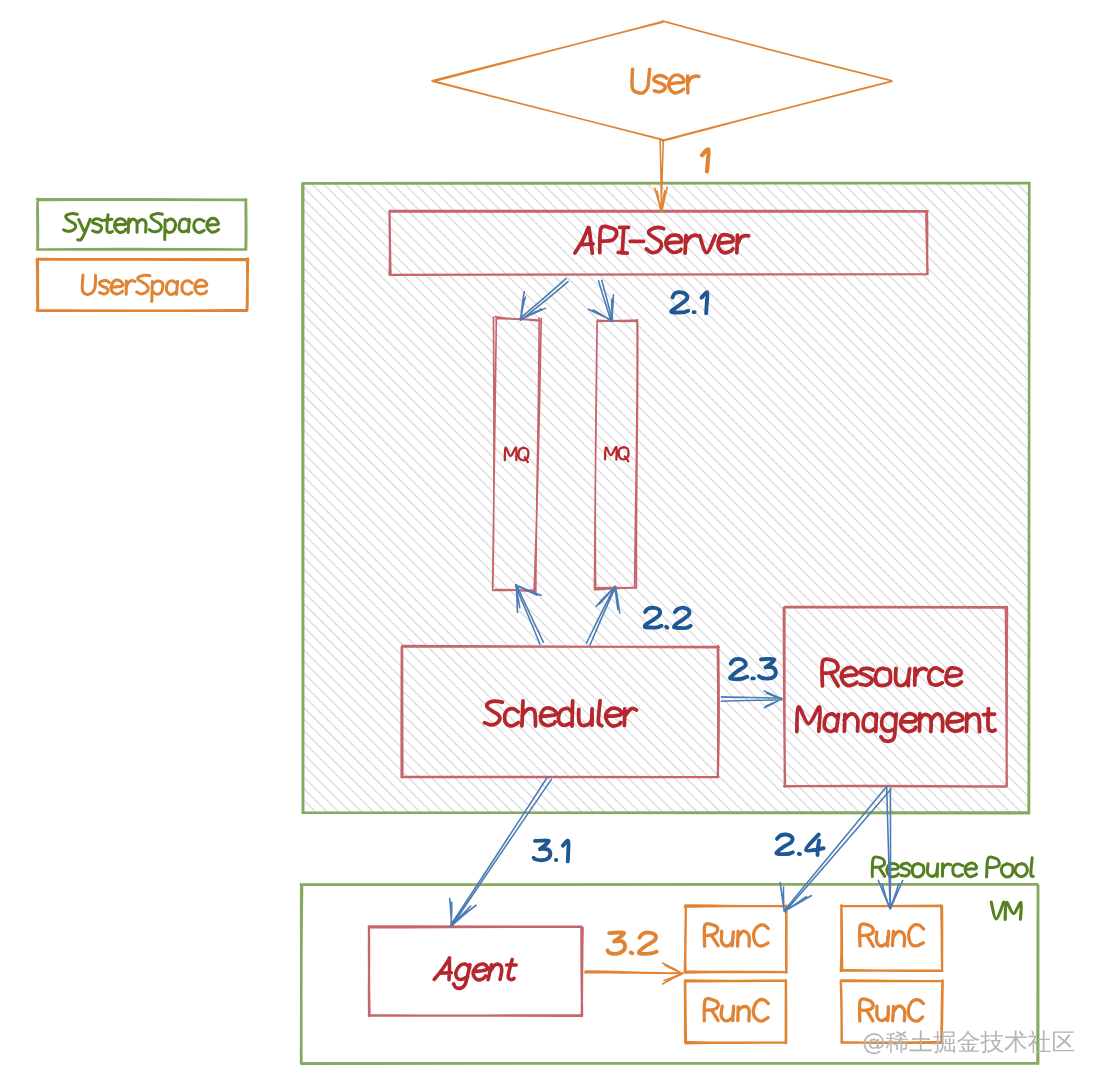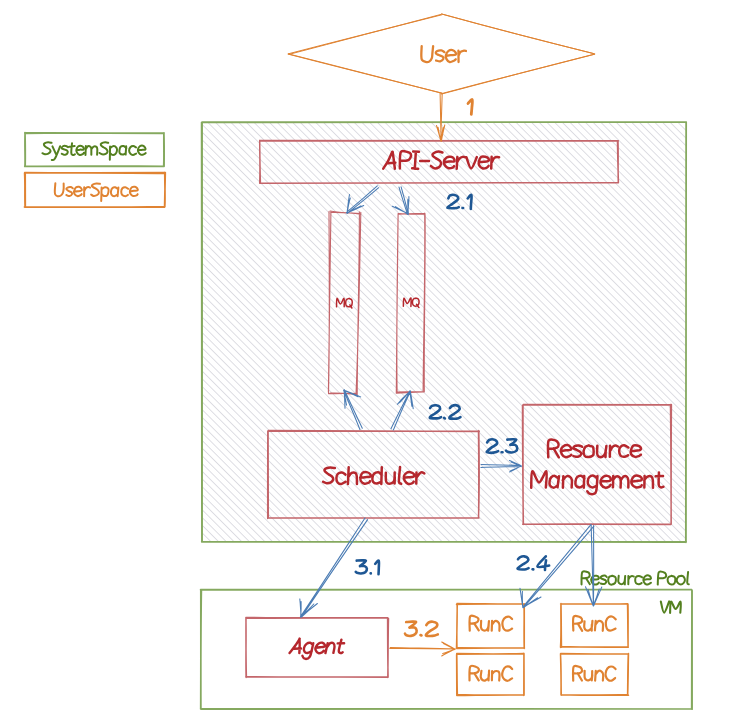--- a/index.html
+++ b/index.html
@@ -181,13 +181,14 @@
       </g>
 
     <g>
         <path d="M 390.2 647.4 C 411.5 647.6, 432.9 648.7, 455.3 648.7 M 389.8 648.4 C 411.4 648.5, 432.9 648.8, 454.8 649.0 M 455.2 649.2 C 451.1 647.3, 447.2 645.7, 443.4 643.6 M 454.7 649.2 C 450.8 646.3, 446.2 644.3, 441.7 642.0 M 454.6 649.4 C 451.0 650.3, 447.1 652.3, 442.7 653.6 M 454.6 649.3 C 450.5 651.2, 446.0 653.3, 441.7 656.0 " stroke="#e08332" stroke-width="1.05" fill="none" stroke-linecap="round" stroke-linejoin="round"></path>
       </g>
     <g>
         <path d="M 406.17 622.06 C 407.17 622.00, 410.53 621.68, 412.18 621.67 C 413.84 621.67, 415.96 621.48, 416.10 622.04 C 416.25 622.60, 414.17 624.13, 413.06 625.05 C 411.94 625.97, 410.00 627.15, 409.39 627.57 M 409.88 627.65 C 410.67 627.63, 413.44 627.06, 414.57 627.56 C 415.71 628.06, 416.55 629.54, 416.68 630.62 C 416.80 631.70, 416.25 633.15, 415.30 634.03 C 414.34 634.90, 412.43 635.67, 410.94 635.88 C 409.45 636.08, 407.35 635.63, 406.36 635.25 C 405.37 634.86, 405.24 633.86, 405.01 633.59 M 420.47 635.01 L 421.51 635.51 M 426.29 625.05 C 426.68 624.62, 427.54 623.05, 428.60 622.50 C 429.67 621.94, 431.33 621.57, 432.68 621.71 C 434.04 621.84, 436.12 622.42, 436.75 623.28 C 437.38 624.14, 437.42 625.69, 436.46 626.87 C 435.49 628.04, 432.56 629.22, 430.96 630.34 C 429.36 631.45, 427.66 632.67, 426.85 633.55 C 426.03 634.43, 425.50 635.23, 426.09 635.62 C 426.69 636.02, 428.92 635.97, 430.39 635.93 C 431.86 635.90, 433.68 635.67, 434.92 635.42 C 436.15 635.16, 437.32 634.58, 437.80 634.42 " stroke="#e08332" fill="none" stroke-width="2.60" stroke-linecap="round" stroke-linejoin="round"></path>
       </g>
   </svg>
 
+  <div class="lbl" id="wm" style="color: rgb(181, 181, 181); font-size: 15.8px; left: 574.614px; top: 686.222px;">@稀土掘金技术社区</div>
 </div>
 
 </body></html>

